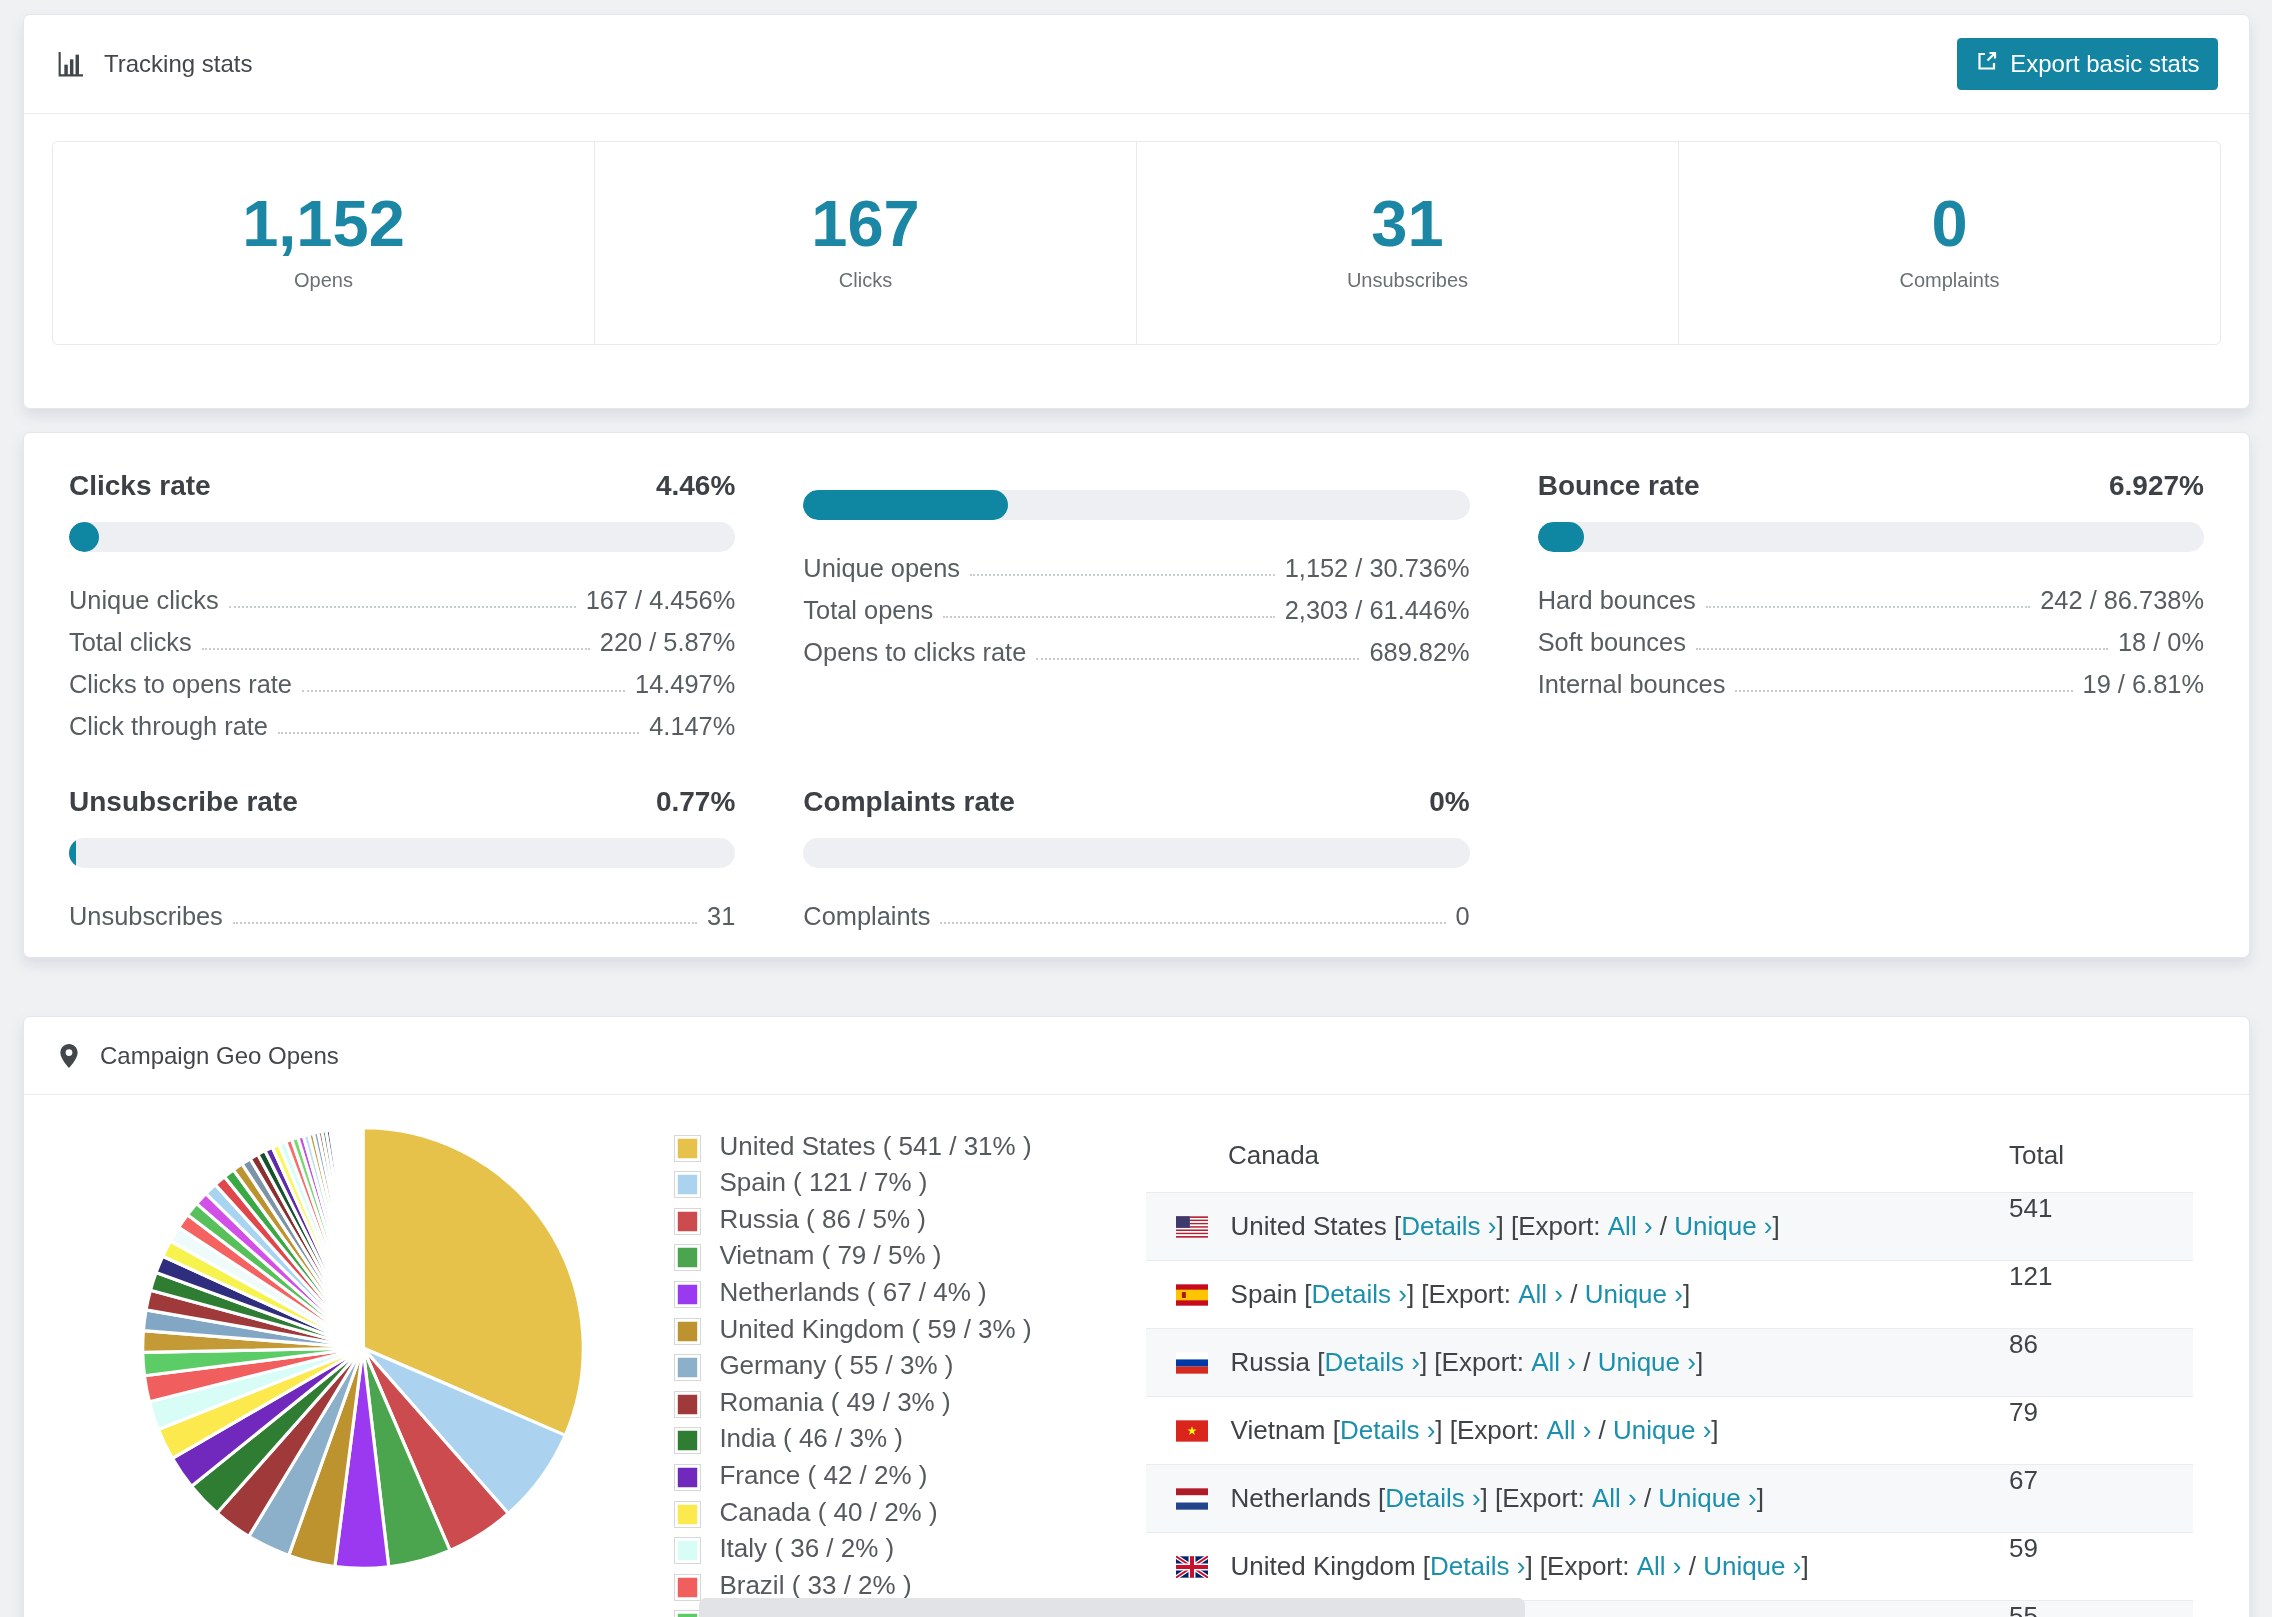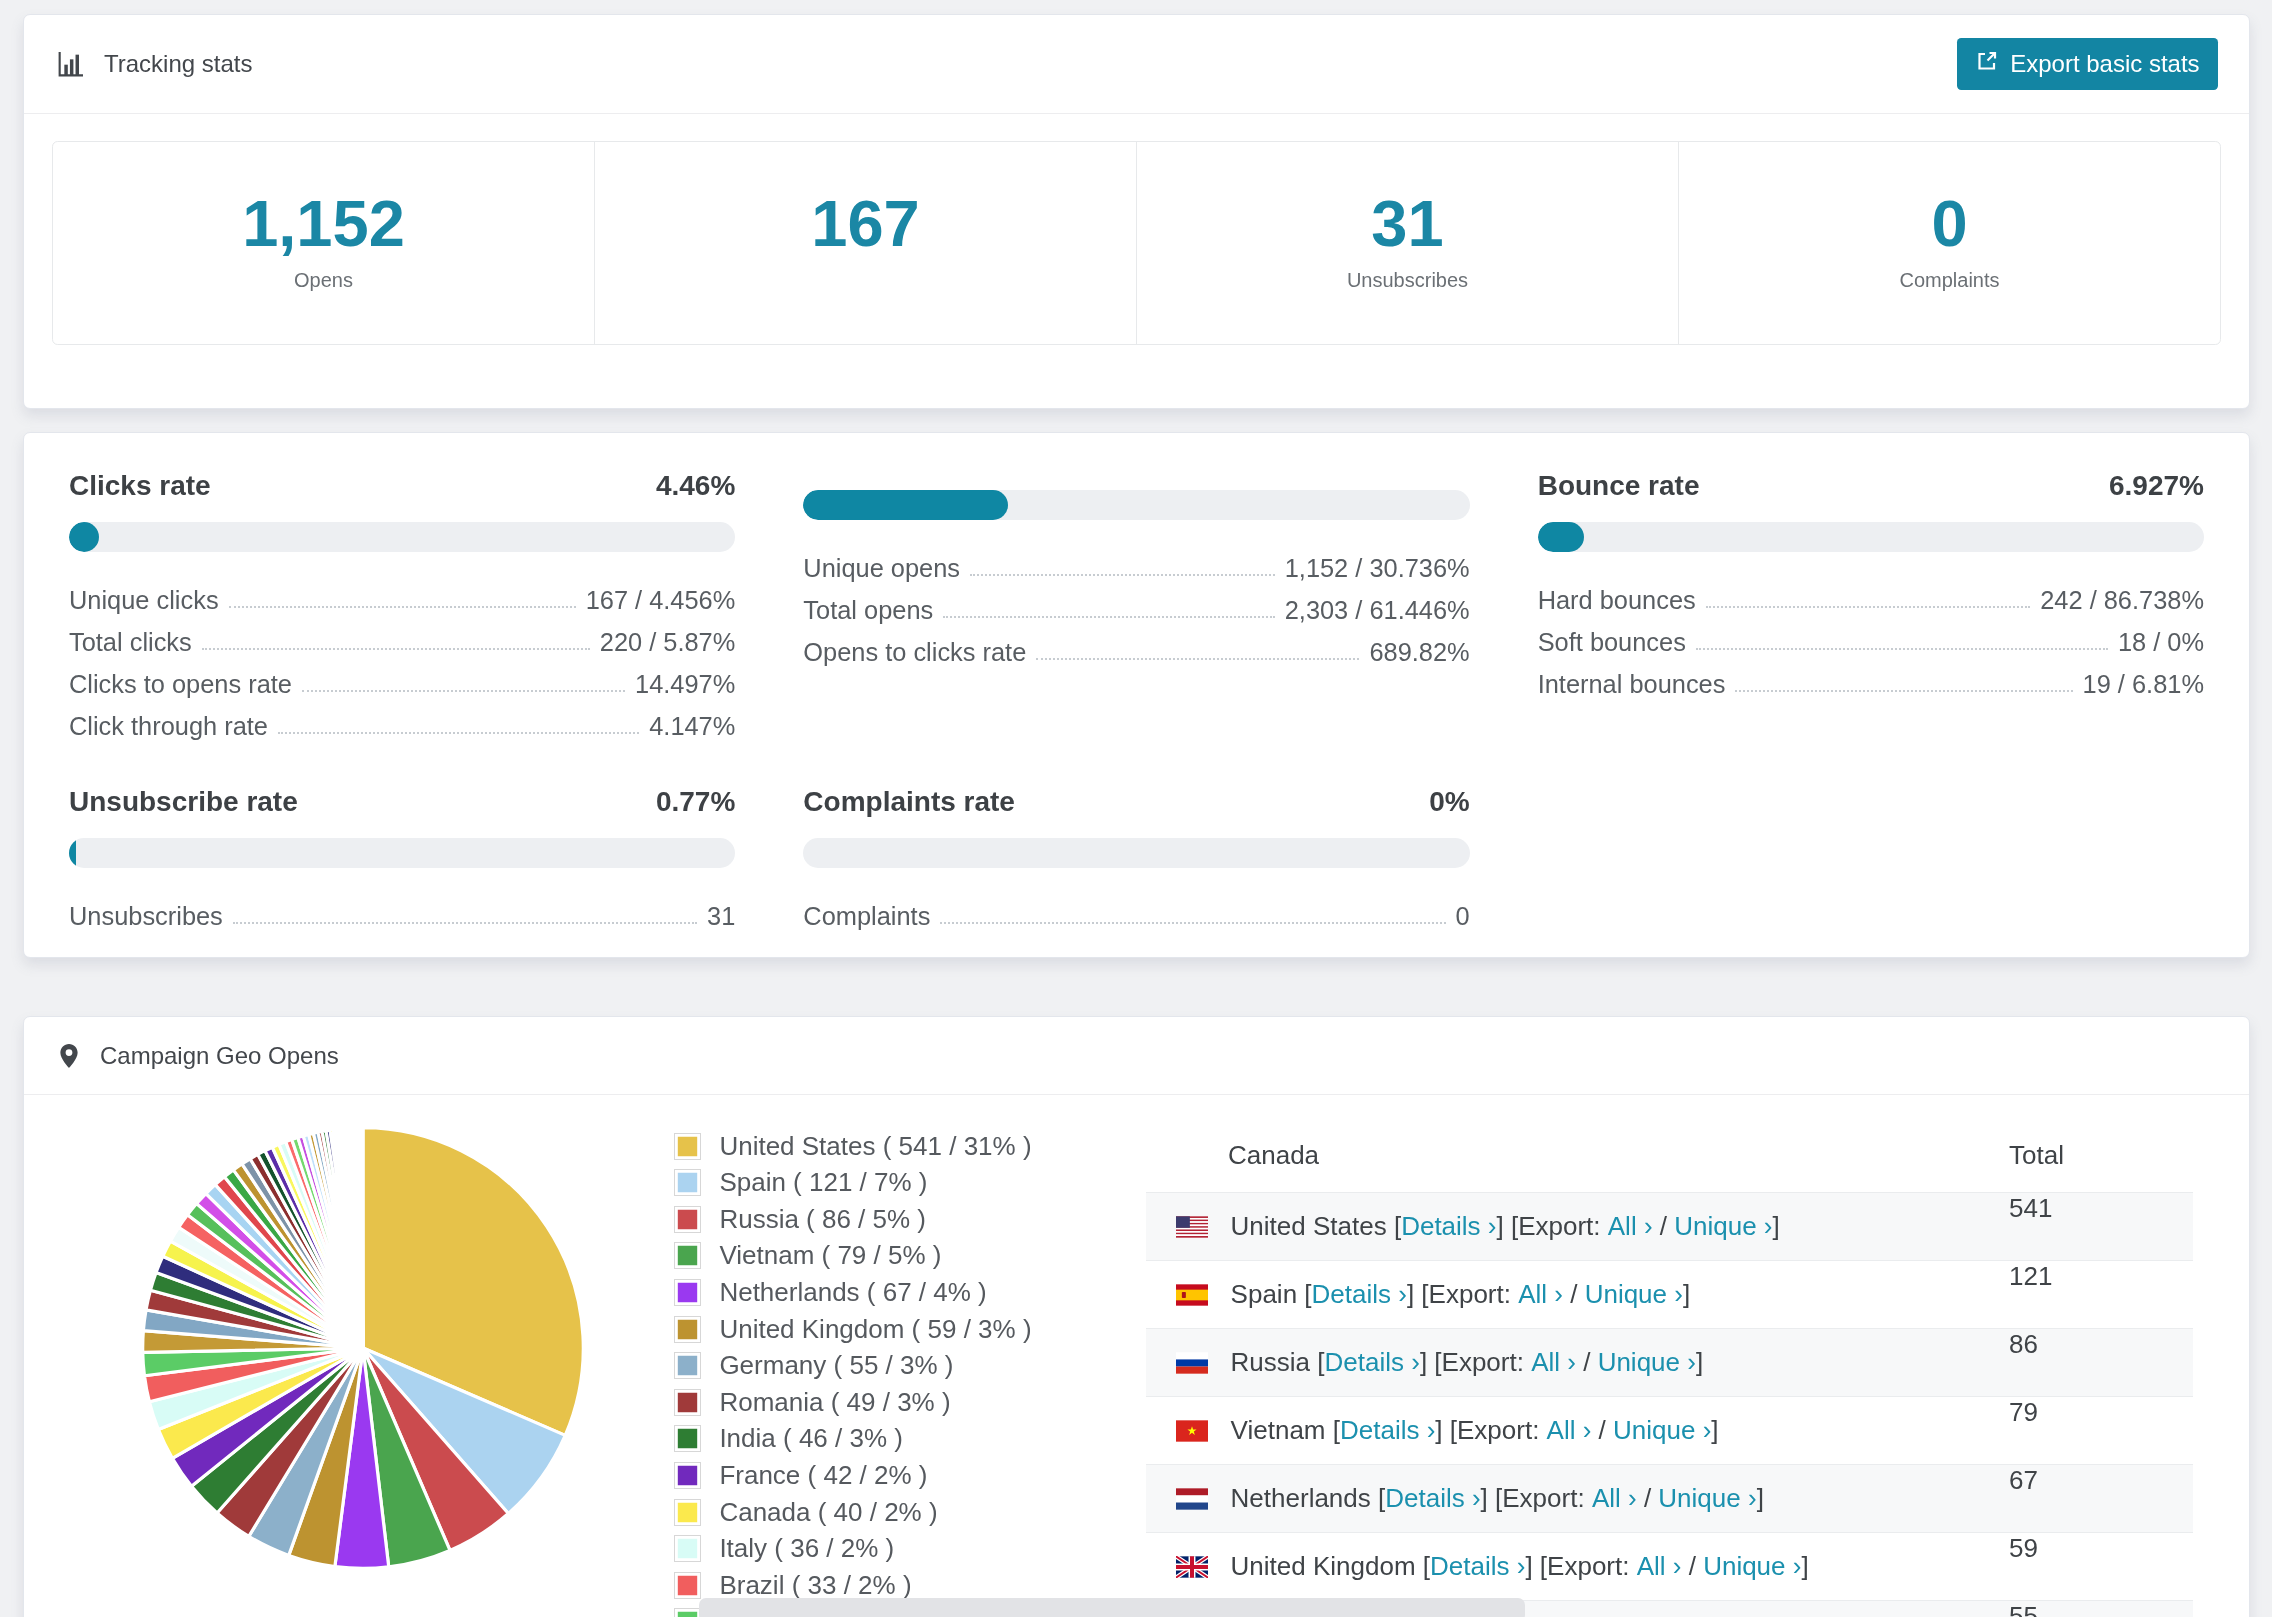--- a/index.html
+++ b/index.html
@@ -47,21 +47,21 @@
   .bar-fill { height:100%; background:#0f87a3; border-radius: 15px; }
   .r-rows { margin-top: 21px; }
   .r-row { display:flex; align-items:flex-end; font-size: 25.4px; color:#585d62; height: 42px; }
   .r-row .leader { flex:1; border-bottom: 2.1px dotted #c7ccd1; margin: 0 10px 7px; }
   .r-row .val { white-space:nowrap; }
 
   
   .geo-body { display:flex; align-items:flex-start; padding: 20px 28px 0 106px; }
   .pie-wrap { width: 466px; flex: none; }
   .legend { width: 423px; flex:none; margin: 15.5px 0 0 78px; }
-  .legend-item { display:flex; align-items:center; gap: 18.4px; margin-bottom: 5.6px; font-size: 26px; color:#55595e; }
+  .legend-item { display:flex; align-items:flex-end; gap: 18.4px; margin-bottom: 5.6px; font-size: 26px; color:#55595e; }
   .swatch { width: 27px; height: 27px; flex:none; border: 1.4px solid #d7d7d7; box-shadow: inset 0 0 0 2.8px #fff; }
 
   .geo-table { flex: 1; margin: 4.2px 28px 0 49px; font-size: 26px; color:#3f4347; }
   .t-head { display:flex; padding: 21px 0; }
   .t-head .name-cell { flex:1; padding-left: 82px; }
   .total-cell { width: 184px; flex:none; }
   .t-row { display:flex; min-height: 68px; border-top: 0.7px solid #eaecee; padding-left: 30px; }
   .t-row.odd { background: #f7f8f9; }
   .t-row .name-cell { flex:1; display:flex; align-items:center; }
   .flag { width: 32px; height: 22px; flex:none; margin-right: 22.6px; }
@@ -93,21 +93,21 @@
           <path d="M10 5H4.5v14.5H19V14"></path>
           <path d="M12.5 11.5L20 4"></path>
           <path d="M14.5 4H20v5.5"></path>
         </svg>
       </span>
       <span>Export basic stats</span>
     </button>
   </div>
   <div class="stats" id="stats-strip">
       <div class="stat"><span class="num">1,152</span><span class="lbl">Opens</span></div>
-      <div class="stat"><span class="num">167</span></div>
+      <div class="stat"><span class="num">167</span><span class="lbl">Clicks</span></div>
       <div class="stat"><span class="num">31</span><span class="lbl">Unsubscribes</span></div>
       <div class="stat"><span class="num">0</span><span class="lbl">Complaints</span></div>
     </div>
 </div>
 
 <div class="card" id="card-rates">
   <div class="rates-grid" id="rates-grid">
       <div class="rate-panel">
         <div class="panel-head">
           <span>Clicks rate</span>

